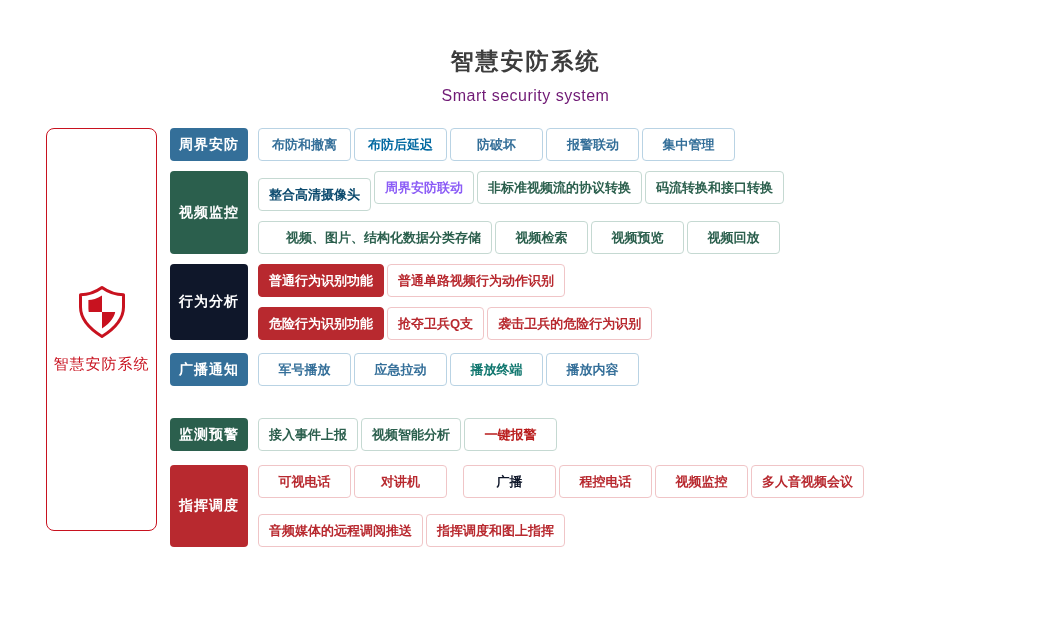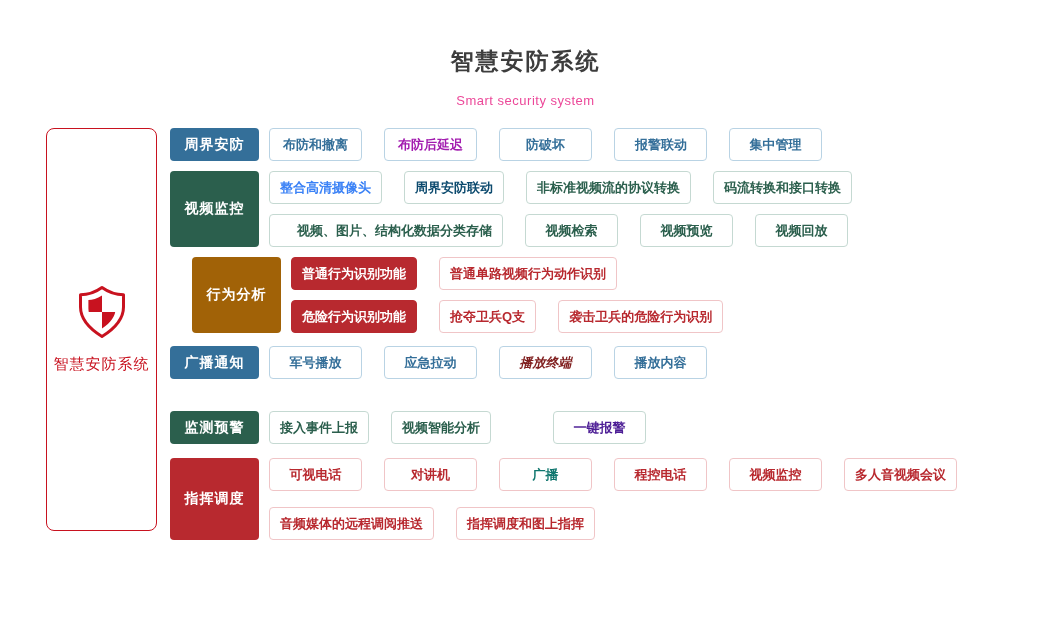--- a/index.html
+++ b/index.html
@@ -3,45 +3,45 @@
 <meta charset="utf-8">
 <style>
   html,body{margin:0;padding:0;background:#ffffff;}
   .canvas{
     position:relative;width:1051px;height:636px;background:#ffffff;overflow:hidden;
     font-family:"Liberation Sans","DejaVu Sans",sans-serif;
     border-radius:12px;
   }
   .header{position:absolute;top:46px;left:0;width:100%;text-align:center;}
   .title{font-size:23px;font-weight:700;color:#3d3d3d;letter-spacing:2px;}
-  .subtitle{margin-top:16px;font-size:13px;color:#ec4899;letter-spacing:0.5px;}
+  .subtitle{margin-top:10px;font-size:16px;color:#701a75;letter-spacing:0.5px;}
 
   .diagram{position:absolute;left:46px;top:128px;display:flex;align-items:stretch;}
 
   .root-box{
     width:111px;height:403px;box-sizing:border-box;flex-shrink:0;
     border:1px solid var(--c-root);border-radius:8px;
     display:flex;flex-direction:column;align-items:center;justify-content:center;gap:16px;
   }
   .root-label{font-size:15px;color:var(--c-root);letter-spacing:1px;}
 
   .categories{margin-left:13px;display:flex;flex-direction:column;align-items:flex-start;}
   .cat-block{display:flex;align-items:stretch;margin-bottom:10px;}
   .cat-block:nth-child(3){margin-bottom:13px;}
   .cat-block:nth-child(4){margin-bottom:32px;}
   .cat-block:nth-child(5){margin-bottom:14px;}
   .cat-block:last-child{margin-bottom:0;}
   .cat-box{
-    width:89px;min-height:33px;flex-shrink:0;border-radius:4px;
+    width:78px;min-height:33px;flex-shrink:0;border-radius:4px;
     color:#ffffff;font-size:14px;font-weight:700;letter-spacing:1px;
     display:flex;align-items:center;justify-content:center;
   }
   .rows{margin-left:10px;display:flex;flex-direction:column;justify-content:center;gap:10px;}
   .cat-block:last-child .rows{gap:16px;}
-  .row{display:flex;gap:22px;}
+  .row{display:flex;gap:3px;}
   .node{
     height:33px;min-width:93px;box-sizing:border-box;padding:0 10px;
     border:1px solid;border-radius:4px;background:#ffffff;
     font-size:13px;font-weight:700;white-space:nowrap;
     display:flex;align-items:center;justify-content:center;
   }
   .shield-svg{display:block;}
 </style>
 </head>
 <body>
@@ -68,86 +68,86 @@
       </svg>
       <div class="root-label">智慧安防系统</div>
     </div>
 
     <div class="categories">
         <div class="cat-block">
           <div class="cat-box" style="background: rgb(52, 111, 153);">周界安防</div>
           <div class="rows">
             <div class="row">
               <div class="node" style="color: rgb(52, 111, 153); border-color: rgb(185, 211, 228);">布防和撤离</div>
-              <div class="node" style="color: #a21caf; border-color: rgb(185, 211, 228);">布防后延迟</div>
+              <div class="node" style="color: #0369a1; border-color: rgb(185, 211, 228);">布防后延迟</div>
               <div class="node" style="color: rgb(52, 111, 153); border-color: rgb(185, 211, 228);">防破坏</div>
               <div class="node" style="color: rgb(52, 111, 153); border-color: rgb(185, 211, 228); padding-left: 11px;">报警联动</div>
               <div class="node" style="color: rgb(52, 111, 153); border-color: rgb(185, 211, 228);">集中管理</div>
             </div>
           </div>
         </div>
         <div class="cat-block">
           <div class="cat-box" style="background: rgb(43, 95, 77);">视频监控</div>
           <div class="rows">
             <div class="row">
-              <div class="node" style="color: #3b82f6; border-color: rgb(197, 217, 210);">整合高清摄像头</div>
-              <div class="node" style="color: #0c4a6e; border-color: rgb(197, 217, 210);">周界安防联动</div>
+              <div class="node" style="color: #0c4a6e; border-color: rgb(197, 217, 210); margin-top: 7px;">整合高清摄像头</div>
+              <div class="node" style="color: #8b5cf6; border-color: rgb(197, 217, 210);">周界安防联动</div>
               <div class="node" style="color: rgb(43, 95, 77); border-color: rgb(197, 217, 210);">非标准视频流的协议转换</div>
               <div class="node" style="color: rgb(43, 95, 77); border-color: rgb(197, 217, 210);">码流转换和接口转换</div>
             </div>
             <div class="row">
               <div class="node" style="color: rgb(43, 95, 77); border-color: rgb(197, 217, 210); padding-left: 27px;">视频、图片、结构化数据分类存储</div>
               <div class="node" style="color: rgb(43, 95, 77); border-color: rgb(197, 217, 210);">视频检索</div>
               <div class="node" style="color: rgb(43, 95, 77); border-color: rgb(197, 217, 210);">视频预览</div>
               <div class="node" style="color: rgb(43, 95, 77); border-color: rgb(197, 217, 210);">视频回放</div>
             </div>
           </div>
         </div>
         <div class="cat-block">
-          <div class="cat-box" style="background: #a16207; margin-left: 22px;">行为分析</div>
+          <div class="cat-box" style="background: #0f172a;">行为分析</div>
           <div class="rows">
             <div class="row">
               <div class="node" style="background: rgb(184, 41, 47); border-color: rgb(184, 41, 47); color: rgb(255, 255, 255);">普通行为识别功能</div>
               <div class="node" style="color: rgb(184, 41, 47); border-color: rgb(240, 197, 199);">普通单路视频行为动作识别</div>
             </div>
             <div class="row">
               <div class="node" style="background: rgb(184, 41, 47); border-color: rgb(184, 41, 47); color: rgb(255, 255, 255);">危险行为识别功能</div>
               <div class="node" style="color: rgb(184, 41, 47); border-color: rgb(240, 197, 199);">抢夺卫兵Q支</div>
               <div class="node" style="color: rgb(184, 41, 47); border-color: rgb(240, 197, 199);">袭击卫兵的危险行为识别</div>
             </div>
           </div>
         </div>
         <div class="cat-block">
           <div class="cat-box" style="background: rgb(52, 111, 153);">广播通知</div>
           <div class="rows">
             <div class="row">
               <div class="node" style="color: rgb(52, 111, 153); border-color: rgb(185, 211, 228);">军号播放</div>
               <div class="node" style="color: rgb(52, 111, 153); border-color: rgb(185, 211, 228);">应急拉动</div>
-              <div class="node" style="color: #7f1d1d; border-color: rgb(185, 211, 228); font-style: italic;">播放终端</div>
+              <div class="node" style="color: #0f766e; border-color: rgb(185, 211, 228);">播放终端</div>
               <div class="node" style="color: rgb(52, 111, 153); border-color: rgb(185, 211, 228);">播放内容</div>
             </div>
           </div>
         </div>
         <div class="cat-block">
           <div class="cat-box" style="background: rgb(43, 95, 77);">监测预警</div>
           <div class="rows">
             <div class="row">
               <div class="node" style="color: rgb(43, 95, 77); border-color: rgb(197, 217, 210);">接入事件上报</div>
               <div class="node" style="color: rgb(43, 95, 77); border-color: rgb(197, 217, 210);">视频智能分析</div>
-              <div class="node" style="color: #4c1d95; border-color: rgb(197, 217, 210); margin-left: 40px;">一键报警</div>
+              <div class="node" style="color: #b91c1c; border-color: rgb(197, 217, 210);">一键报警</div>
             </div>
           </div>
         </div>
         <div class="cat-block">
           <div class="cat-box" style="background: rgb(184, 41, 47);">指挥调度</div>
           <div class="rows">
             <div class="row">
               <div class="node" style="color: rgb(184, 41, 47); border-color: rgb(240, 197, 199);">可视电话</div>
               <div class="node" style="color: rgb(184, 41, 47); border-color: rgb(240, 197, 199);">对讲机</div>
-              <div class="node" style="color: #0f766e; border-color: rgb(240, 197, 199);">广播</div>
+              <div class="node" style="color: #0f172a; border-color: rgb(240, 197, 199); margin-left: 13px;">广播</div>
               <div class="node" style="color: rgb(184, 41, 47); border-color: rgb(240, 197, 199);">程控电话</div>
               <div class="node" style="color: rgb(184, 41, 47); border-color: rgb(240, 197, 199);">视频监控</div>
               <div class="node" style="color: rgb(184, 41, 47); border-color: rgb(240, 197, 199);">多人音视频会议</div>
             </div>
             <div class="row">
               <div class="node" style="color: rgb(184, 41, 47); border-color: rgb(240, 197, 199);">音频媒体的远程调阅推送</div>
               <div class="node" style="color: rgb(184, 41, 47); border-color: rgb(240, 197, 199);">指挥调度和图上指挥</div>
             </div>
           </div>
         </div>

